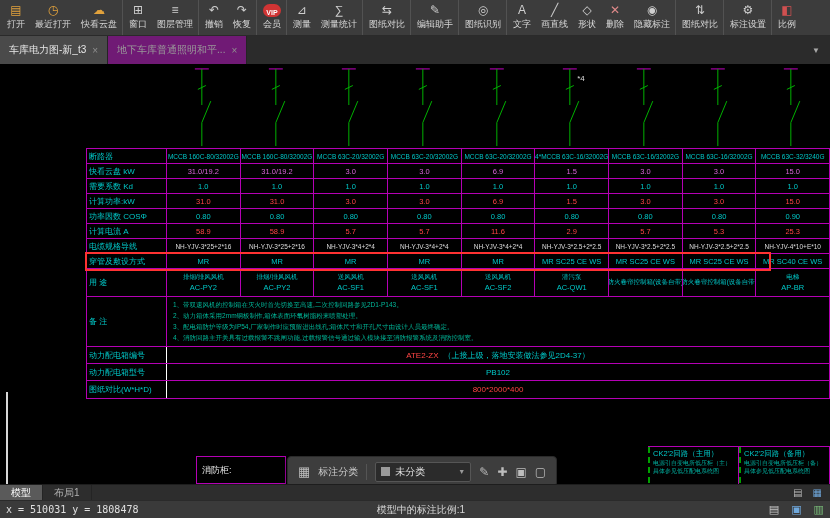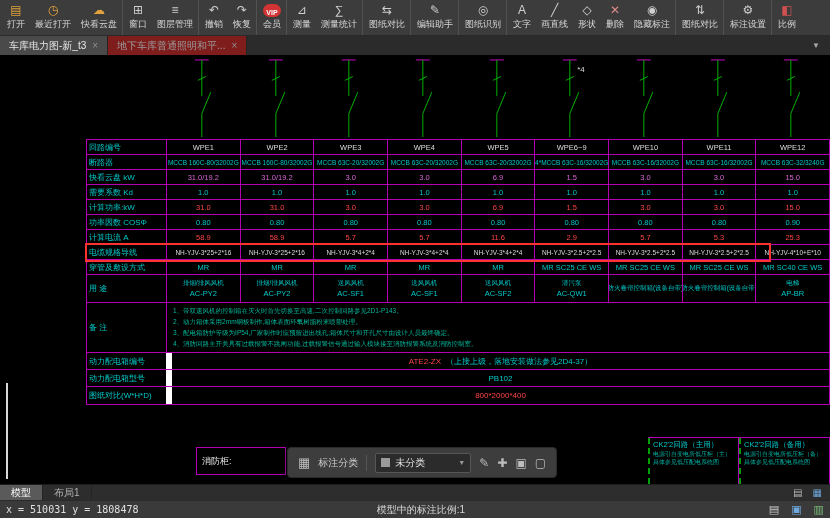--- a/index.html
+++ b/index.html
@@ -12,22 +12,22 @@
   .tb-item { display:flex; flex-direction:column; align-items:center; justify-content:center; gap:1px; padding:1px 5px; cursor:pointer; }
   .tb-item[data-sep="1"] { border-right:1px solid #525252; margin-right:1px; }
   .tb-ico { font-size:12px; line-height:13px; height:13px; color:#cfcfcf; }
   [data-name="open-icon"],[data-name="recent-open-icon"],[data-name="cloud-drive-icon"] { color:#e2a23c; }
   [data-name="vip-icon"] { color:#fff; background:#d03434; border-radius:7px; font-size:7px; font-weight:bold; padding:2px 3px; height:13px; }
   [data-name="delete-icon"] { color:#e08a8a; }
   [data-name="scale-icon"] { color:#d05050; }
   .tb-label { font-size:9px; color:#d6d6d6; white-space:nowrap; }
 
   
-  .tabbar { height:19px; background:#2b2b2b; display:flex; align-items:stretch;justify-content:center; }
-  .doc-tab { display:flex; align-items:center; gap:6px; padding:0 9px; font-size:10px; background:#7f1d1d; color:#9a9a9a; border-right:1px solid #242424; cursor:pointer; white-space:nowrap; }
+  .tabbar { height:28px; background:#2b2b2b; display:flex; align-items:stretch;justify-content:center; }
+  .doc-tab { display:flex; align-items:center; gap:6px; padding:0 9px; font-size:10px; background:#701a75; color:#9a9a9a; border-right:1px solid #242424; cursor:pointer; white-space:nowrap; }
   .doc-tab.active { background:#4a4a4a; color:#e8e8e8; }
   .tab-close { color:#8f8f8f; font-size:10px; }
   .tab-caret { margin-left:auto; color:#a8a8a8; font-size:8px; display:flex; align-items:center; padding:0 10px; }
 
   
   .canvas { flex:1; position:relative; background:#000; overflow:hidden; }
   .left-line { position:absolute; left:6px; top:328px; width:2px; height:96px; background:#d8d8d8; }
 
   
   .circuits { position:absolute; left:165px; right:2px; top:2px; height:80px; display:flex; }
@@ -47,21 +47,21 @@
   .trow[data-small="1"] .tcell { font-size:6.5px; }
   .trow[data-color="white"]   .tcell { color:#dcdcdc; }
   .trow[data-color="cyan"]    .tcell { color:#00c8c8; }
   .trow[data-color="magenta"] .tcell { color:#d966d9; }
   .trow[data-color="red"]     .tcell { color:#ff4545; }
   .ucell { flex-direction:column; justify-content:center; gap:1px; color:#00c8c8; }
   .u1 { font-size:6.5px; white-space:nowrap; }
   .u2 { font-size:7.5px; white-space:nowrap; }
   .notes-area { flex:1; border-left:1px solid #b400b4; padding:2px 6px; overflow:hidden; }
   .note-line { color:#00b89a; font-size:6.5px; line-height:11px; white-space:nowrap; overflow:hidden; }
-  .f-val { flex:1; border-left:6px solid #ffffff; display:flex; align-items:center; justify-content:center; gap:5px; font-size:8px; }
+  .f-val { flex:1; border-left:1px solid #ffffff; display:flex; align-items:center; justify-content:center; gap:5px; font-size:8px; }
   .f-red { color:#ff4545; }
   .f-cyan { color:#00c8c8; }
   .red-box { position:absolute; left:-2px; top:103px; height:19px; width:calc(100% - 56px); border:2px solid #ff3232; pointer-events:none; z-index:3; }
 
   
   .fire-box { position:absolute; left:196px; top:392px; width:90px; height:28px; border:1px solid #b400b4; display:flex; align-items:center; padding-left:5px; }
   .fire-label { color:#e8e8e8; font-size:9px; }
 
   .anno-bar { position:absolute; left:287px; top:392px; height:31px; background:#3d3d3d; border:1px solid #2a2a2a; border-radius:4px; display:flex; align-items:center; gap:8px; padding:0 10px; box-shadow:0 2px 6px rgba(0,0,0,.6); z-index:5; }
   .ab-grid { color:#bdbdbd; font-size:13px; cursor:pointer; }
@@ -323,32 +323,20 @@
             <line x1="37" y1="58" x2="37" y2="82" stroke="#00b400" stroke-width="1"></line>
           </svg>
           <span class="circuit-star" data-name="circuit-multiplier-label"></span>
         </div>
       </div>
 
     <div class="dtable" data-name="distribution-table">
 
       <div>
 
-          <div class="trow r" data-name="table-row" data-color="white">
-            <div class="tlabel" data-name="row-label">回路编号</div>
-            <div class="tcell" data-name="table-cell">WPE1</div>
-            <div class="tcell" data-name="table-cell">WPE2</div>
-            <div class="tcell" data-name="table-cell">WPE3</div>
-            <div class="tcell" data-name="table-cell">WPE4</div>
-            <div class="tcell" data-name="table-cell">WPE5</div>
-            <div class="tcell" data-name="table-cell">WPE6~9</div>
-            <div class="tcell" data-name="table-cell">WPE10</div>
-            <div class="tcell" data-name="table-cell">WPE11</div>
-            <div class="tcell" data-name="table-cell">WPE12</div>
-          </div>
 
           <div class="trow r" data-name="table-row" data-color="cyan" data-small="1">
             <div class="tlabel" data-name="row-label">断路器</div>
             <div class="tcell" data-name="table-cell">MCCB 160C-80/32002G</div>
             <div class="tcell" data-name="table-cell">MCCB 160C-80/32002G</div>
             <div class="tcell" data-name="table-cell">MCCB 63C-20/32002G</div>
             <div class="tcell" data-name="table-cell">MCCB 63C-20/32002G</div>
             <div class="tcell" data-name="table-cell">MCCB 63C-20/32002G</div>
             <div class="tcell" data-name="table-cell">4*MCCB 63C-16/32002G</div>
             <div class="tcell" data-name="table-cell">MCCB 63C-16/32002G</div>

